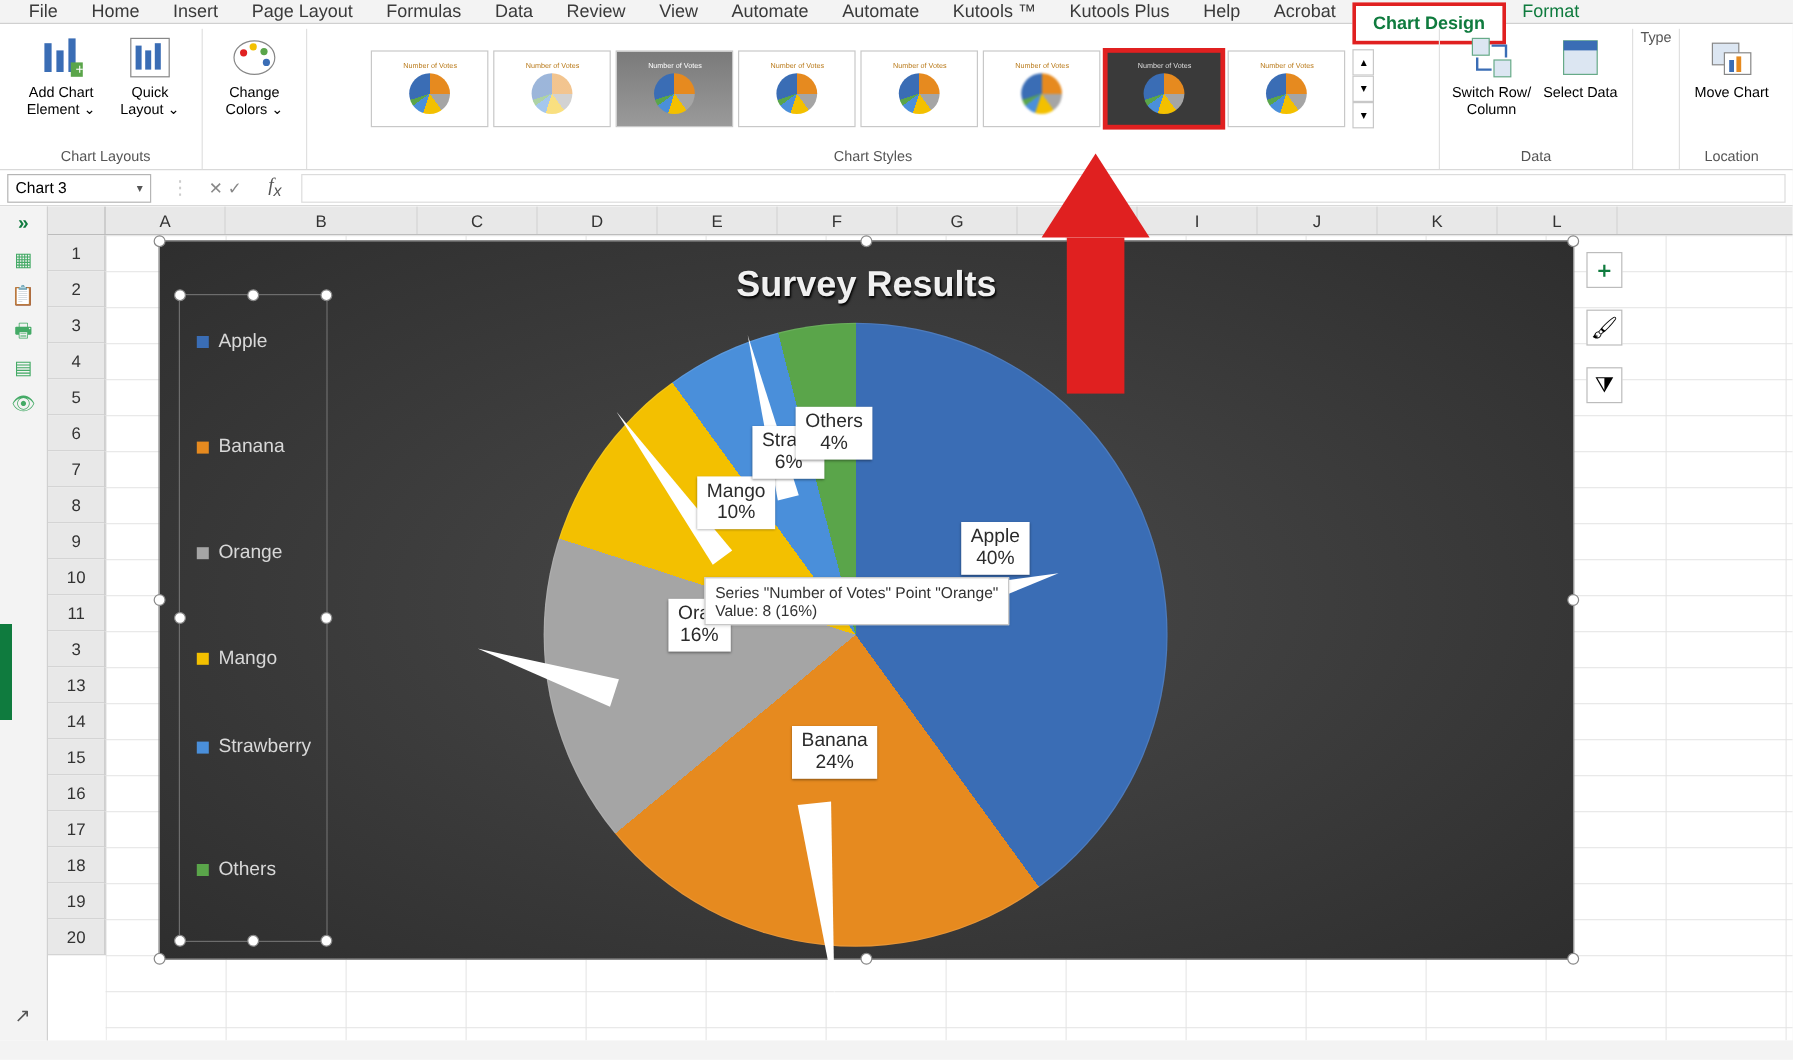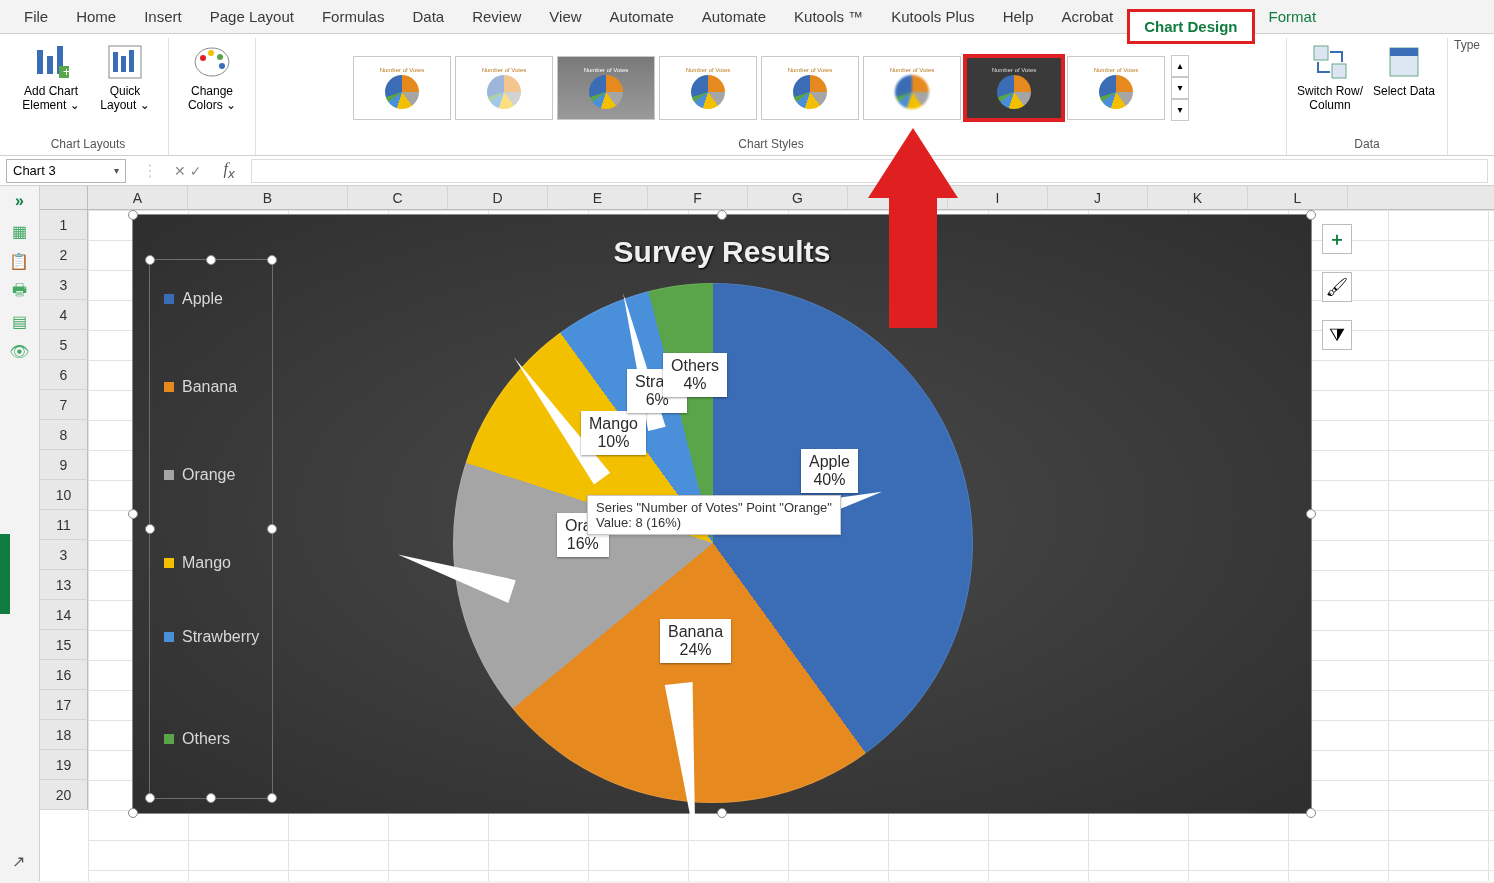--- a/index.html
+++ b/index.html
@@ -1,20 +1,20 @@
 <!DOCTYPE html>
 <html><head>
 <meta charset="utf-8">
 <style>
 * { margin: 0; padding: 0; box-sizing: border-box; font-family: "Segoe UI", Arial, sans-serif; }
 html, body { width: 1494px; height: 883px; background: #f3f3f3; overflow: hidden; }
 
 
 .ribbon-tabs {
-  display: flex; align-items: center; height: 34px; padding: 0 10px;
+  display: flex; align-items: center; height: 20px; padding: 0 10px;
   border-bottom: 1px solid #d0d0d0; background: #f3f3f3;
 }
 .ribbon-tab {
   padding: 6px 14px; font-size: 15px; color: #3a3a3a; cursor: pointer;
 }
 .ribbon-tab.active {
   color: #0f7b3e; font-weight: 600; border: 3px solid #e02020; background: #fff; margin-top: 20px;
 }
 .ribbon-tab.format { color: #0f7b3e; }
 
@@ -331,20 +331,36 @@
         <span class="lbl">Select Data</span>
       </div>
     </div>
     <div class="ribbon-group-label">Data</div>
   </div>
 
   <div class="ribbon-group">
     <div class="ribbon-group-label">Type</div>
   </div>
 
+  <div class="ribbon-group">
+    <div class="ribbon-group-row">
+      <div class="rbtn">
+        <div class="ic">
+          <svg width="36" height="36">
+              <rect x="2" y="6" width="22" height="18" fill="#dce6f2" stroke="#888"></rect>
+              <rect x="12" y="14" width="22" height="18" fill="#fff" stroke="#888"></rect>
+              <rect x="16" y="20" width="4" height="10" fill="#3a6db5"></rect>
+              <rect x="22" y="17" width="4" height="13" fill="#e68a1f"></rect>
+            </svg>
+        </div>
+        <span class="lbl">Move Chart</span>
+      </div>
+    </div>
+    <div class="ribbon-group-label">Location</div>
+  </div>
 </div>
 
 <div class="fx-row">
   <div class="name-box">
     <span>Chart 3</span>
     <span class="name-box-caret">▾</span>
   </div>
   <span style="color:#ccc">⋮</span>
   <div class="fx-btns">
     <span>✕</span>

